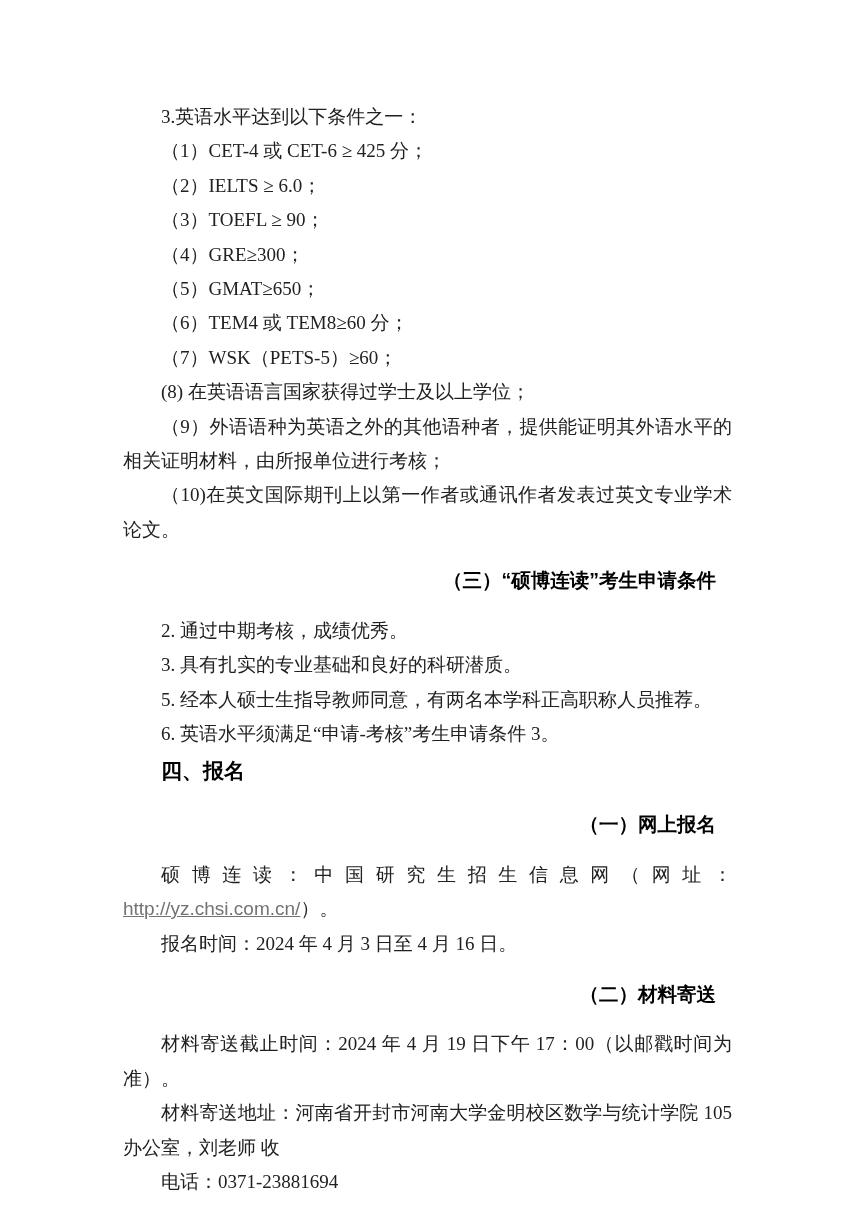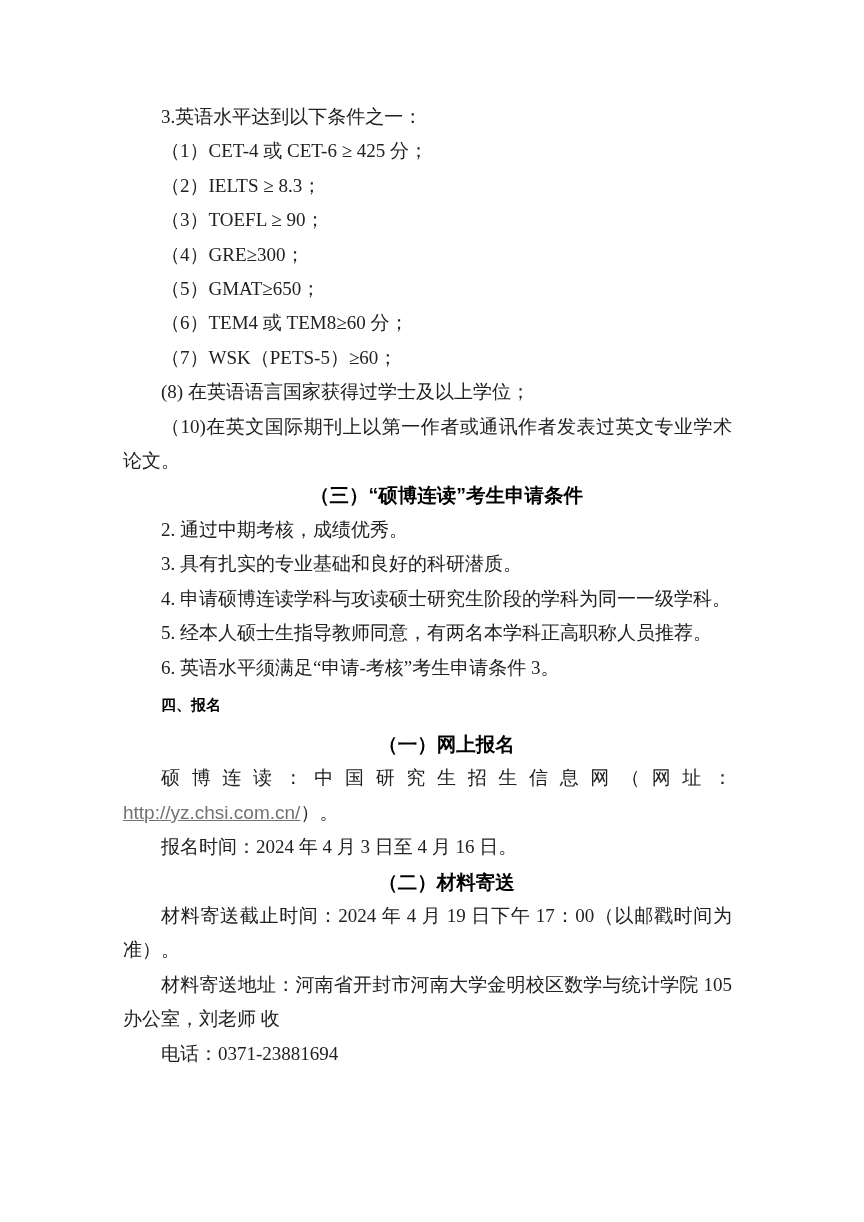--- a/index.html
+++ b/index.html
@@ -20,32 +20,32 @@
   .para {
     margin: 0;
     font-size: 19px;
     line-height: 34.4px;
     color: #212121;
     text-indent: 38px;
     text-align: justify;
     font-family: "Liberation Serif", serif;
   }
   .heading-sub {
-    margin: 0;
+    margin: 16px;
     font-size: 19.5px;
     line-height: 34.4px;
     color: #000000;
     text-indent: 38px;
     font-weight: 700;
     font-family: "Liberation Sans", sans-serif;
-    text-align: center;
+    text-align: right;
   }
   .heading-major {
     margin: 0 0 2px 0;
-    font-size: 15px;
+    font-size: 21px;
     line-height: 40px;
     color: #000000;
     text-indent: 38px;
     font-weight: 700;
     font-family: "Liberation Sans", sans-serif;
     text-align: left;
   }
   a.link {
     color: #737373;
     text-decoration: underline;
@@ -54,34 +54,34 @@
   }
 </style>
 </head>
 <body>
 
 <div class="page">
 
   <p class="para">3.英语水平达到以下条件之一：</p>
 
   <p class="para">（1）CET-4 或 CET-6 ≥ 425 分；</p>
-  <p class="para">（2）IELTS ≥ 8.3；</p>
+  <p class="para">（2）IELTS ≥ 6.0；</p>
   <p class="para">（3）TOEFL ≥ 90；</p>
   <p class="para">（4）GRE≥300；</p>
   <p class="para">（5）GMAT≥650；</p>
   <p class="para">（6）TEM4 或 TEM8≥60 分；</p>
   <p class="para">（7）WSK（PETS-5）≥60；</p>
   <p class="para">(8) 在英语语言国家获得过学士及以上学位；</p>
+  <p class="para">（9）外语语种为英语之外的其他语种者，提供能证明其外语水平的相关证明材料，由所报单位进行考核；</p>
   <p class="para">（10)在英文国际期刊上以第一作者或通讯作者发表过英文专业学术论文。</p>
 
   <p class="heading-sub">（三）“硕博连读”考生申请条件</p>
 
   <p class="para">2. 通过中期考核，成绩优秀。</p>
   <p class="para">3. 具有扎实的专业基础和良好的科研潜质。</p>
-  <p class="para">4. 申请硕博连读学科与攻读硕士研究生阶段的学科为同一一级学科。</p>
   <p class="para">5. 经本人硕士生指导教师同意，有两名本学科正高职称人员推荐。</p>
   <p class="para">6. 英语水平须满足“申请-考核”考生申请条件 3。</p>
 
   <p class="heading-major">四、报名</p>
 
   <p class="heading-sub">（一）网上报名</p>
 
   <p class="para"><span>硕博连读：中国研究生招生信息网（网址：</span><a class="link" href="#">http://yz.chsi.com.cn/</a><span>）。</span></p>
 
   <p class="para">报名时间：2024 年 4 月 3 日至 4 月 16 日。</p>

